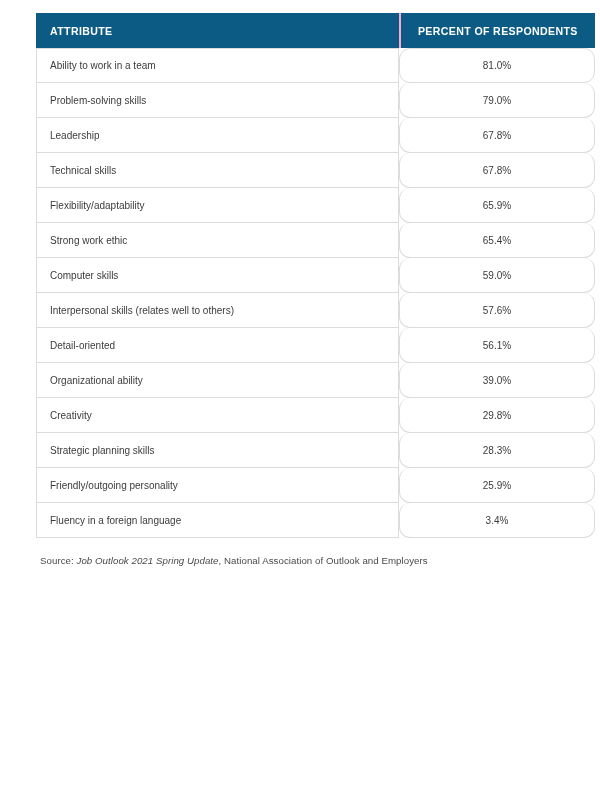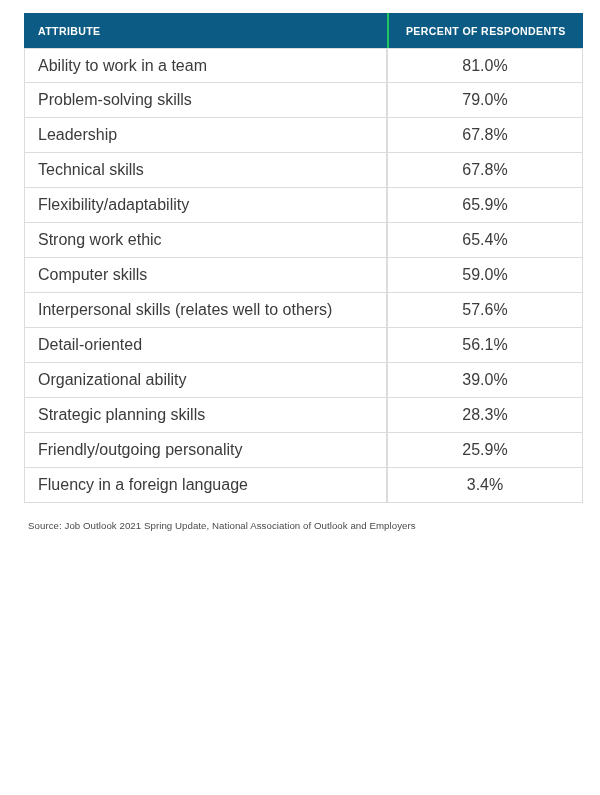--- a/index.html
+++ b/index.html
@@ -12,21 +12,21 @@
     background: #ffffff;
     font-family: "Liberation Sans", sans-serif;
     -webkit-font-smoothing: antialiased;
   }
 
   .page {
     position: relative;
     width: 600px;
     height: 795px;
     box-sizing: border-box;
-    padding: 13px 20px 0 24px;
+    padding: 13px 20px 0 36px;
   }
 
   
   .table {
     width: 559px;
     border-collapse: separate;
     border-spacing: 0;
     table-layout: fixed;
   }
 
@@ -45,66 +45,68 @@
     text-align: left;
     vertical-align: middle;
     font-stretch: condensed;
     border: 0;
     box-sizing: border-box;
     white-space: nowrap;
   }
   .thead-row th.th-pct {
     text-align: center;
     padding: 0;
-    border-left: 2px solid #22c55e;
+    border-left: 2px solid #f9a8d4;
   }
   .th-label {
     display: inline-block;
     transform: scaleX(0.92);
     transform-origin: left center;
   }
   .th-pct .th-label {
     transform-origin: center center;
   }
 
   
   .table tbody td {
     height: 35px;
     box-sizing: border-box;
     background: #ffffff;
     color: #3b3b3b;
-    font-size: 16px;
+    font-size: 10px;
     vertical-align: middle;
     border-left: 1px solid #dcdcdc;
     border-right: 1px solid #dcdcdc;
     border-bottom: 1px solid #dcdcdc;
     border-top: 0;
   }
   .table tbody tr:first-child td {
     border-top: 1px solid #dcdcdc;
   }
   .td-attr {
     padding: 0 0 0 13px;
     text-align: left;
   }
   .td-pct {
     text-align: center;
     padding: 0;
+    border-radius: 11px;
   }
 
   
   .source {
     margin-top: 17px;
     padding-left: 4px;
     font-size: 9.7px;
     color: #4a4a4a;
     letter-spacing: 0.05px;
     white-space: nowrap;
   }
   .source .src-title {
+    font-style: italic;
     margin-top: 32px;
   }
 </style>
 </head>
 <body>
 
 <div class="page">
 
   <table class="table">
     <colgroup>
@@ -156,20 +158,24 @@
         </tr>
         <tr>
           <td class="td-attr">Detail-oriented</td>
           <td class="td-pct">56.1%</td>
         </tr>
         <tr>
           <td class="td-attr">Organizational ability</td>
           <td class="td-pct">39.0%</td>
         </tr>
         <tr>
+          <td class="td-attr">Creativity</td>
+          <td class="td-pct">29.8%</td>
+        </tr>
+        <tr>
           <td class="td-attr">Strategic planning skills</td>
           <td class="td-pct">28.3%</td>
         </tr>
         <tr>
           <td class="td-attr">Friendly/outgoing personality</td>
           <td class="td-pct">25.9%</td>
         </tr>
         <tr>
           <td class="td-attr">Fluency in a foreign language</td>
           <td class="td-pct">3.4%</td>

